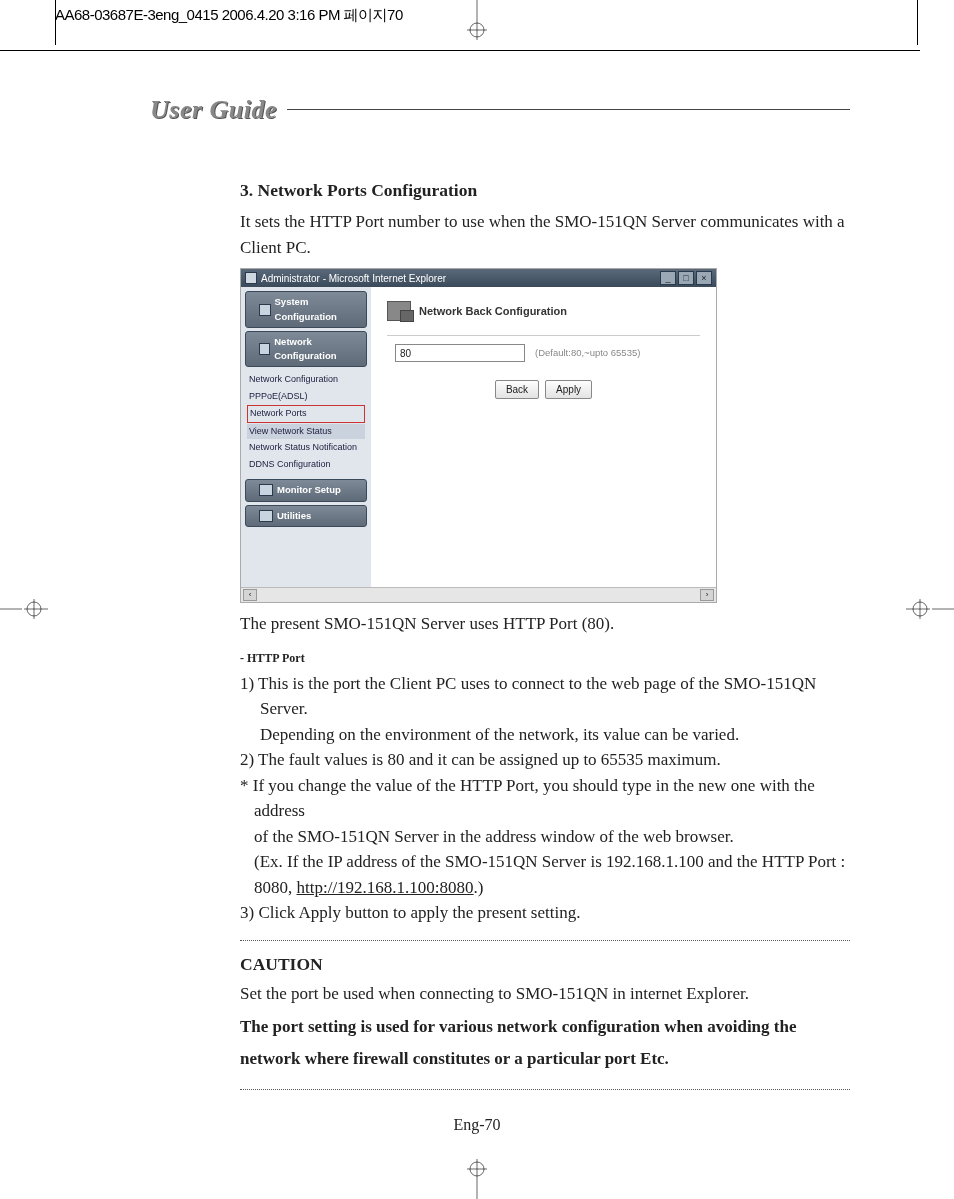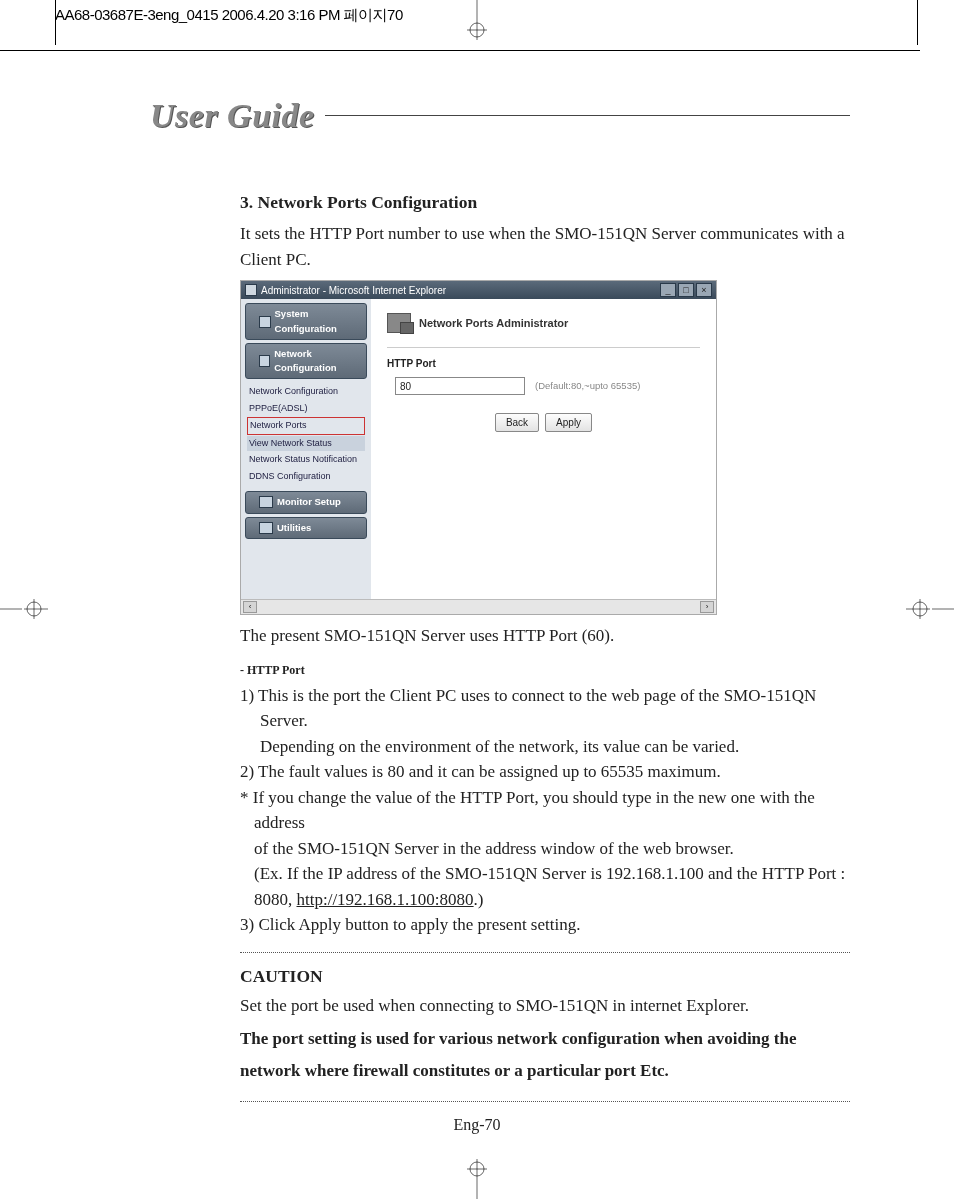--- a/index.html
+++ b/index.html
@@ -64,21 +64,21 @@
   }
   .guide-header {
     display: flex;
     align-items: center;
     margin-bottom: 48px;
   }
   .guide-title {
     font-family: Georgia, "Times New Roman", serif;
     font-style: italic;
     font-weight: bold;
-    font-size: 34px;
+    font-size: 26px;
     color: #888;
     text-shadow: 1px 1px 0 #555, -1px -1px 0 #fff;
     letter-spacing: 0.5px;
     padding-right: 10px;
   }
   .guide-rule {
     flex: 1;
     height: 0;
     border-top: 1px solid #444;
   }
@@ -307,43 +307,42 @@
             <span>Monitor Setup</span>
           </div>
           <div class="nav-btn">
             <div class="nb-icon"></div>
             <span>Utilities</span>
           </div>
         </div>
         <div class="main-panel">
           <div class="panel-head">
             <div class="ph-icon"></div>
-            <span>Network Ports Administrator</span>
+            <span>Network Back Configuration</span>
           </div>
           <div class="field-group">
-            <div class="field-label">HTTP Port</div>
             <div class="field-row">
               <div class="field-input">80</div>
               <div class="field-hint">(Default:80,~upto 65535)</div>
             </div>
             <div class="btn-row">
               <div class="btn">Back</div>
               <div class="btn">Apply</div>
             </div>
           </div>
         </div>
       </div>
       <div class="scroll-bottom">
         <div class="arrow">‹</div>
         <div style="flex:1"></div>
         <div class="arrow">›</div>
       </div>
     </div>
 
-    <div class="para">The present SMO-151QN Server uses HTTP Port (60).</div>
+    <div class="para">The present SMO-151QN Server uses HTTP Port (80).</div>
 
     <div class="sub-heading">- HTTP Port</div>
 
     <div class="list-entry hang">1) This is the port the Client PC uses to connect to the web page of the SMO-151QN Server.</div>
     <div class="list-entry hang-sub">Depending on the environment of the network, its value can be varied.</div>
     <div class="list-entry hang">2) The fault values is 80 and it can be assigned up to 65535 maximum.</div>
     <div class="list-entry hang" style="text-indent:-14px; padding-left:14px;">* If you change the value of the HTTP Port, you should type in the new one with the address</div>
     <div class="list-entry" style="padding-left:14px;">of the SMO-151QN Server in the address window of the web browser.</div>
     <div class="list-entry" style="padding-left:14px;">(Ex. If the IP address of the SMO-151QN Server is 192.168.1.100 and the HTTP Port :</div>
     <div class="list-entry" style="padding-left:14px;">

